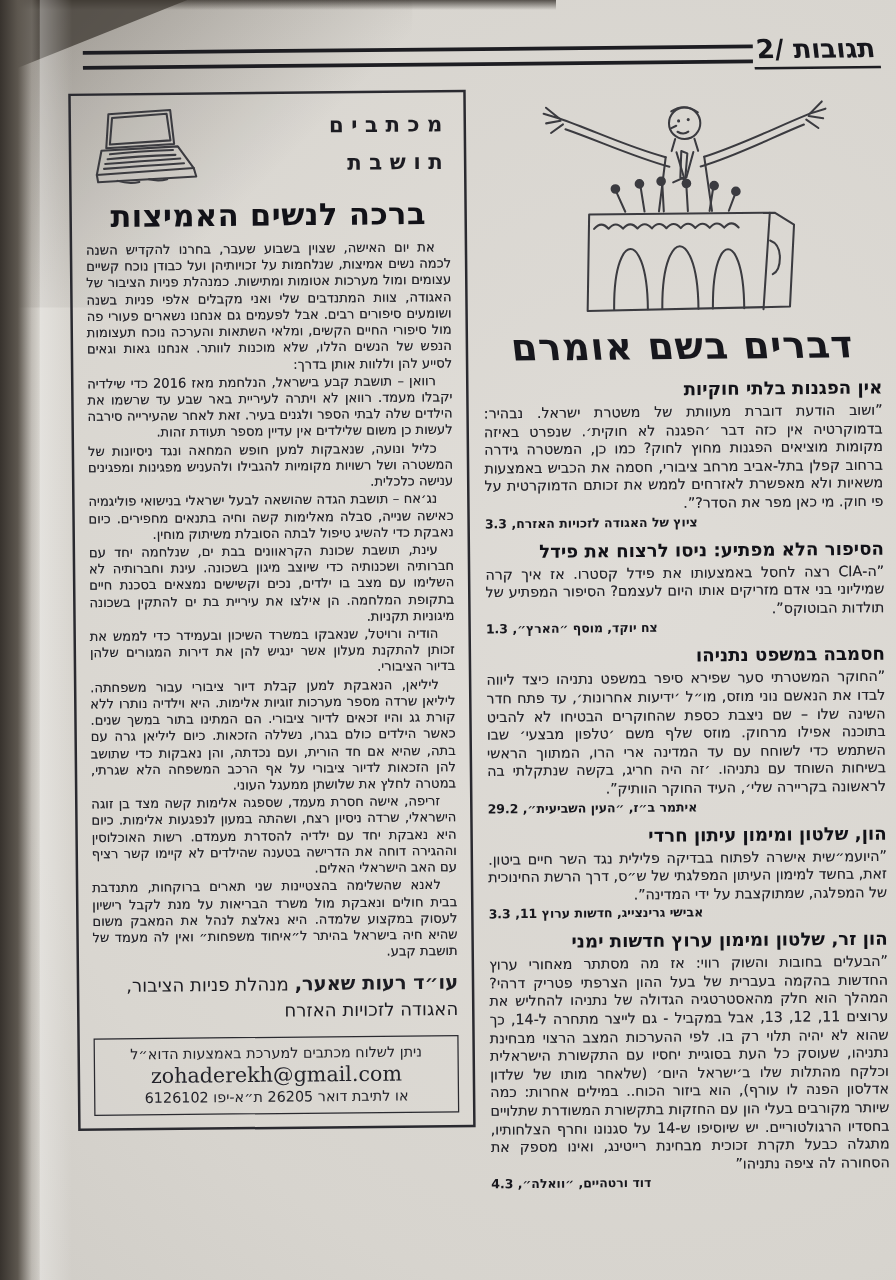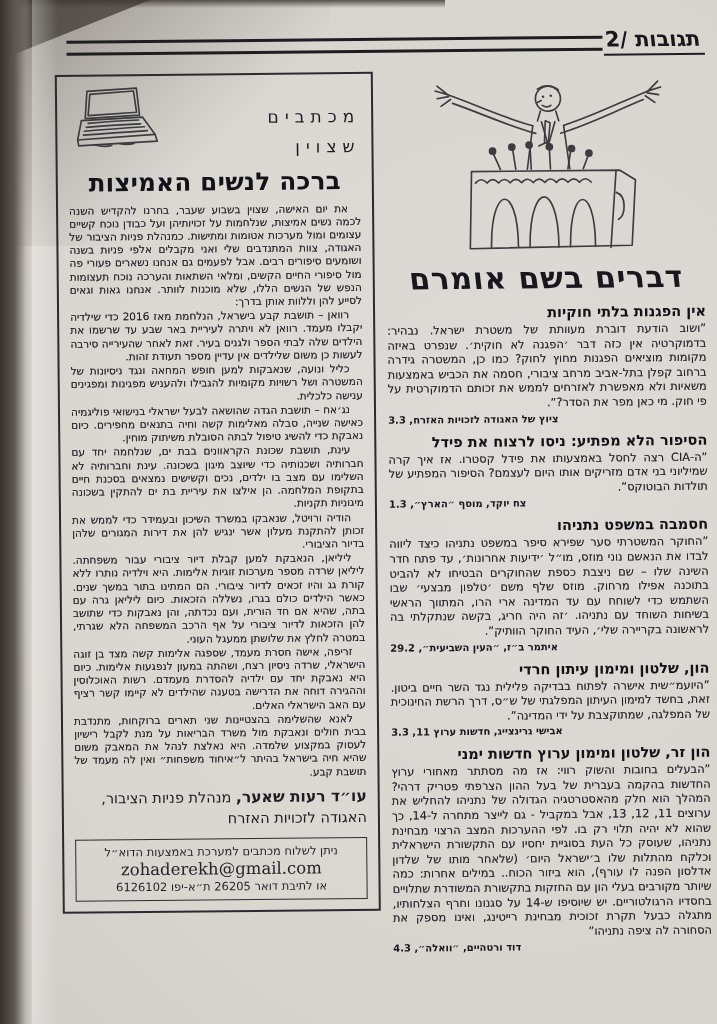--- a/index.html
+++ b/index.html
@@ -25,21 +25,21 @@
     border-bottom:2.5px solid #1d1d22;padding:0 3px 2px;white-space:nowrap;color:#17171d;}
   .rules{flex:1;height:9px;border-top:3.2px solid #1d1d22;border-bottom:3.2px solid #1d1d22;margin-bottom:5px;margin-left:2px;}
 
   
   .columns{display:flex;gap:12px;margin:14px 10px 0 0;padding-left:58px;align-items:flex-start;}
   .quotes-col{flex:1;min-width:0;}
   .letters-box{flex:0 0 292px;border:2px solid #2a2a30;padding:8px 11px 10px;background:rgba(255,255,255,.06);}
 
   
   .letters-head{display:flex;align-items:flex-start;margin-bottom:2px;}
-  .kicker{font-weight:normal;font-size:17px;letter-spacing:6px;line-height:1.75;color:#1c1c22;padding-top:4px;margin-top:16px;}
+  .kicker{font-weight:bold;font-size:17px;letter-spacing:6px;line-height:1.75;color:#1c1c22;padding-top:4px;}
   .laptop{margin-right:auto;margin-left:6px;padding-top:2px;}
   .letter-headline{font-size:24.5px;font-weight:bold;text-align:center;margin:4px 0 7px;color:#121218;letter-spacing:.3px;}
   .letters-box p{margin:0 0 1px;font-size:10.5px;line-height:1.26;text-align:justify;
     text-indent:13px;text-shadow:0 0 .4px rgba(35,35,42,.55);}
   .signature{margin-top:7px;font-size:14.5px;line-height:1.45;color:#1c1c22;}
   .sig-name{font-weight:bold;font-size:15.5px;}
   .letters-footer{border:1.6px solid #2a2a30;margin-top:9px;padding:5px 4px 6px;text-align:center;}
   .letters-footer .note{font-size:11.5px;}
   .letters-footer .email{font-family:"DejaVu Serif",serif;font-size:16.5px;direction:ltr;margin:1px 0;}
   .letters-footer .addr{font-size:11.5px;}
@@ -146,21 +146,21 @@
           <h2>הון זר, שלטון ומימון ערוץ חדשות ימני</h2>
           <p>”הבעלים בחובות והשוק רווי: אז מה מסתתר מאחורי ערוץ החדשות בהקמה בעברית של בעל ההון הצרפתי פטריק דרהי? המהלך הוא חלק מהאסטרטגיה הגדולה של נתניהו להחליש את ערוצים 11, 12, 13, אבל במקביל - גם לייצר מתחרה ל-14, כך שהוא לא יהיה תלוי רק בו. לפי ההערכות המצב הרצוי מבחינת נתניהו, שעוסק כל העת בסוגיית יחסיו עם התקשורת הישראלית וכלקח מהתלות שלו ב׳ישראל היום׳ (שלאחר מותו של שלדון אדלסון הפנה לו עורף), הוא ביזור הכוח.. במילים אחרות: כמה שיותר מקורבים בעלי הון עם החזקות בתקשורת המשודרת שתלויים בחסדיו הרגולטוריים. יש שיוסיפו ש-14 על סגנונו וחרף הצלחותיו, מתגלה כבעל תקרת זכוכית מבחינת רייטינג, ואינו מספק את הסחורה לה ציפה נתניהו”</p>
           <div class="q-attr">דוד ורטהיים, ״וואלה״, 4.3</div>
         </article>
       </section>
 
       <section class="letters-box">
         <div class="letters-head">
           <div class="kicker">
             <div>מכתבים</div>
-            <div>שצוין</div>
+            <div>תושבת</div>
           </div>
           <div class="laptop">
             <svg width="88" height="64" viewBox="0 0 90 66">
               <path d="M13 5 L64 2 L67 30 L11 33 z"></path>
               <path d="M16 8 L61 5 L64 27 L14 30 z"></path>
               <path d="M7 35 L70 32 L83 50 L3 55 z"></path>
               <path d="M14 38 q20 -2 52 -3 M12 42 q24 -2 56 -3 M10 46 q28 -2 62 -4 M9 50 q30 -2 66 -4"></path>
               <path d="M3 55 L4 61 L85 57 L83 50"></path>
               <path d="M20 60 q10 3 18 1 M46 59 q8 2 15 0"></path>
             </svg>

